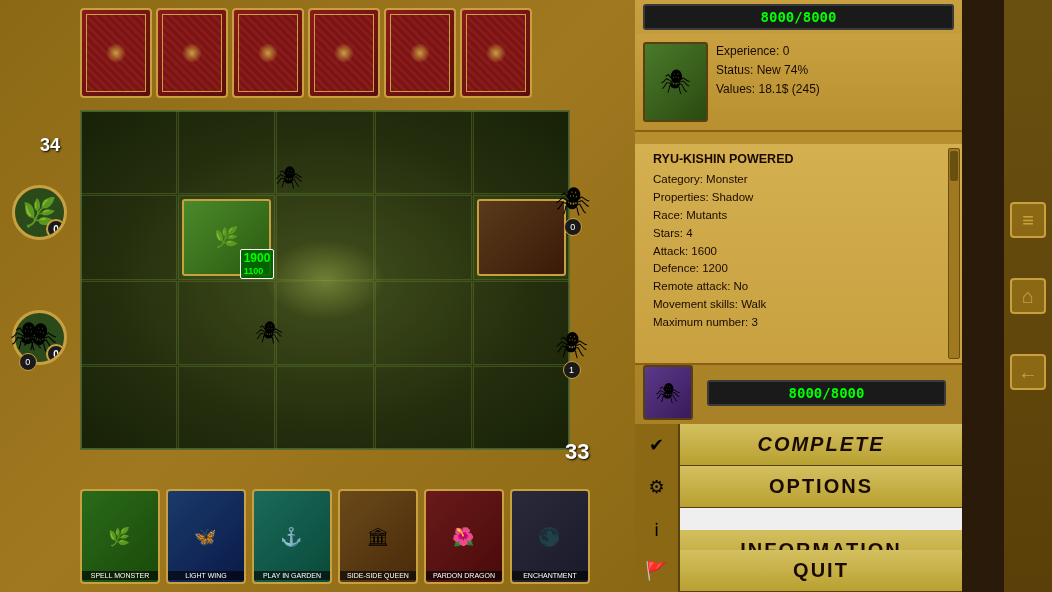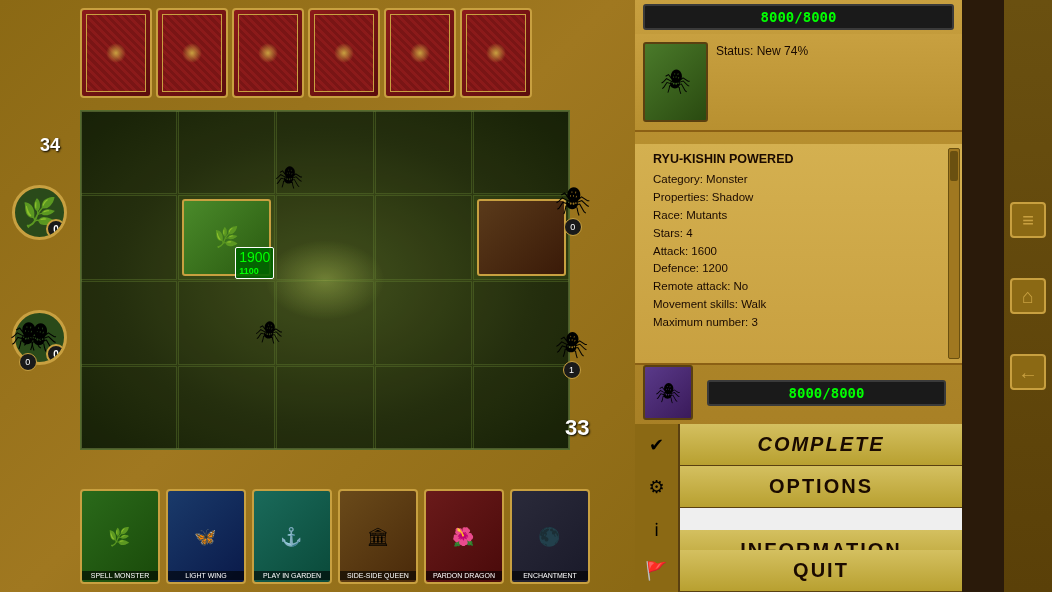--- a/index.html
+++ b/index.html
@@ -482,21 +482,21 @@
       <div class="grid-cell"></div>
       <div class="grid-cell"></div>
       <div class="grid-cell"></div>
       <div class="grid-cell"></div>
       <div class="grid-cell"></div>
       <div class="grid-cell"></div>
       <div class="grid-cell has-card" style="position:relative;">
 
         <div style="position:absolute; inset:3px; background:linear-gradient(135deg,#4a8a2a,#2a5a10); border:2px solid #c8a040; border-radius:3px; display:flex; align-items:center; justify-content:center; font-size:20px;">🌿
           <div class="field-card-stats">
-            <div style="color:#0f0; font-size:14px; font-weight:normal;">1900</div>
+            <div style="color:#0f0; font-size:12px; font-weight:bold;">1900</div>
             <div style="color:#0f0; font-size:9px; font-weight:bold;">1100</div>
           </div>
         </div>
       </div>
       <div class="grid-cell"></div>
       <div class="grid-cell"></div>
       <div class="grid-cell has-card" style="position:relative;">
         <div style="position:absolute; inset:3px; background:linear-gradient(135deg,#5a3a1a,#3a1a08); border:2px solid #c8a040; border-radius:3px;"></div>
       </div>
       <div class="grid-cell"></div>
@@ -532,21 +532,21 @@
   <div style="position:absolute; top:330px; left:555px; z-index:10; display:flex; flex-direction:column; align-items:center;">
     <span style="font-size:26px;">🕷</span>
     <div class="monster-badge" style="background:#1a1a1a; border:1px solid #c8a040; border-radius:50%; width:18px; height:18px; display:flex; align-items:center; justify-content:center; font-size:9px; color:#fff;">1</div>
   </div>
 
   <div class="player-avatar" style="top:310px; left:12px;">
     <div class="avatar-img">🕷</div>
     <div class="avatar-badge" style="background:#1a1a1a; border:2px solid #c8a040; border-radius:50%; position:absolute; bottom:-2px; right:-2px; width:20px; height:20px; display:flex; align-items:center; justify-content:center; font-size:10px; color:#fff; font-weight:bold;">0</div>
   </div>
 
-  <div class="pos-num" style="top:415px; left:565px; font-size:22px;">33</div>
+  <div class="pos-num" style="top:439px; left:565px; font-size:22px;">33</div>
 
   <div class="player-hand">
     <div class="hand-card hc-green">
       <div class="hand-card-inner">🌿</div>
       <div class="hand-card-label">SPELL MONSTER</div>
     </div>
     <div class="hand-card hc-blue">
       <div class="hand-card-inner">🦋</div>
       <div class="hand-card-label">LIGHT WING</div>
     </div>
@@ -571,21 +571,23 @@
 
 <div class="right-panel">
 
   <div class="hp-bar-top">8000/8000</div>
 
   <div class="card-info-top">
     <div class="card-thumbnail">
       <span>🕷</span>
     </div>
     <div class="card-stats">
+      <div>Experience: 0</div>
       <div>Status: New 74%</div>
+      <div>Values: 18.1$ (245)</div>
     </div>
   </div>
 
   <div class="card-details">
     <div class="detail-name">RYU-KISHIN POWERED</div>
     <div>Category: Monster</div>
     <div>Properties: Shadow</div>
     <div>Race: Mutants</div>
     <div>Stars: 4</div>
     <div>Attack: 1600</div>

